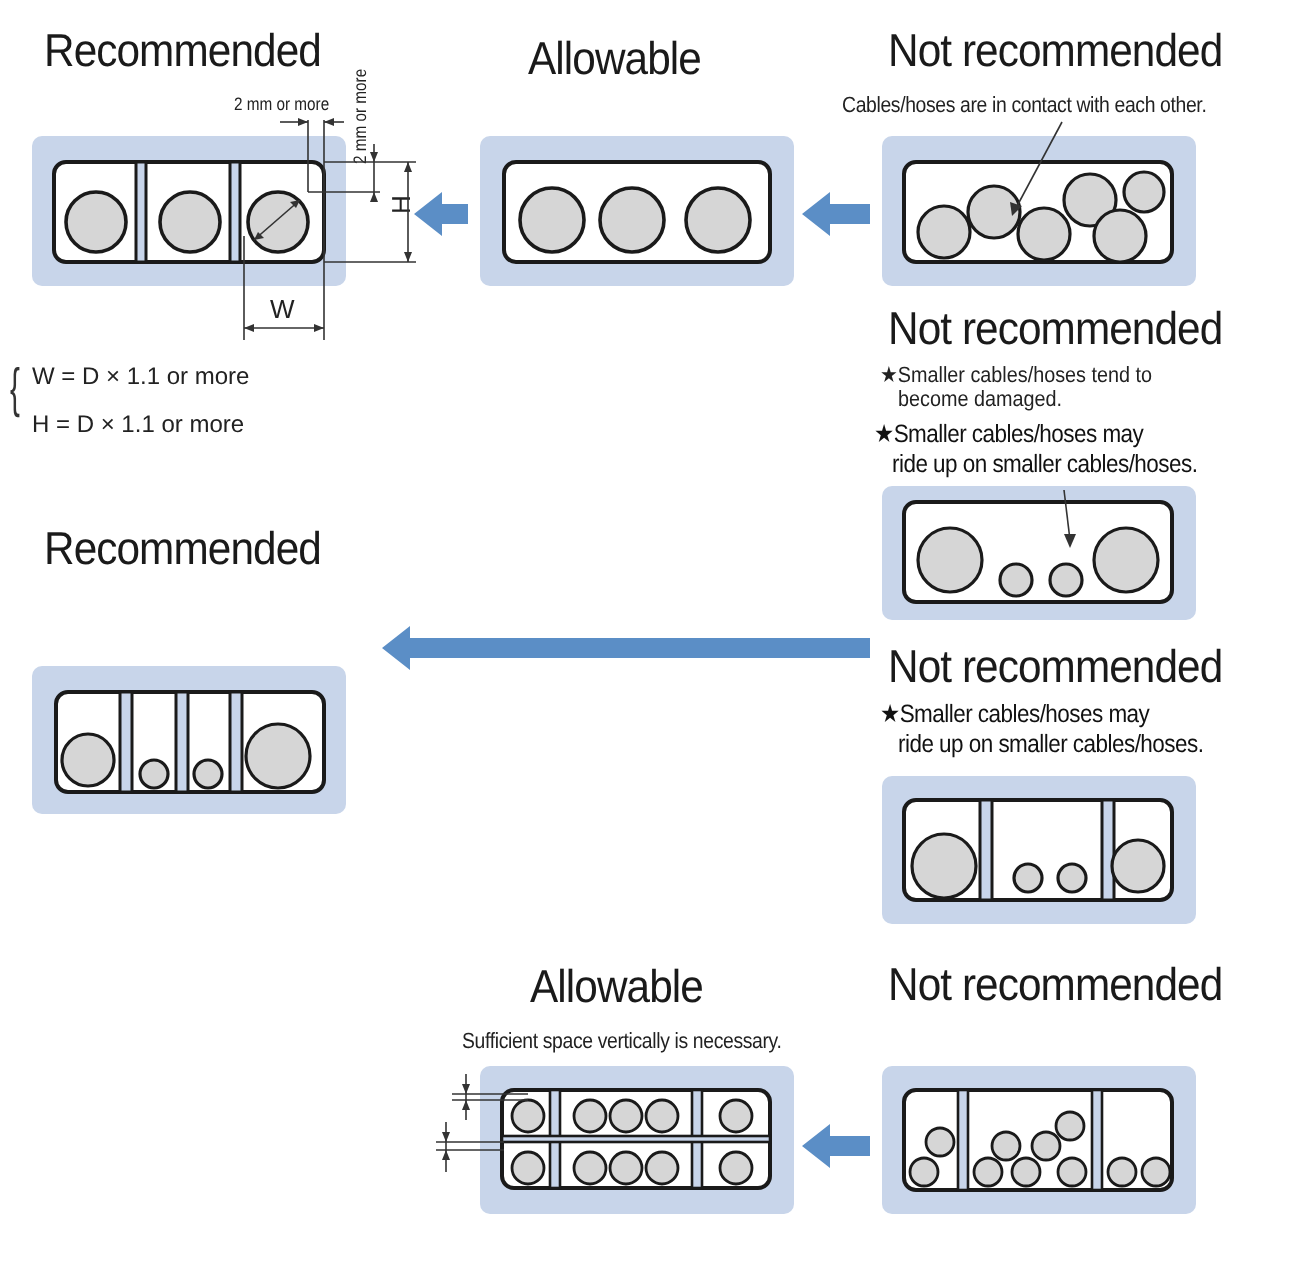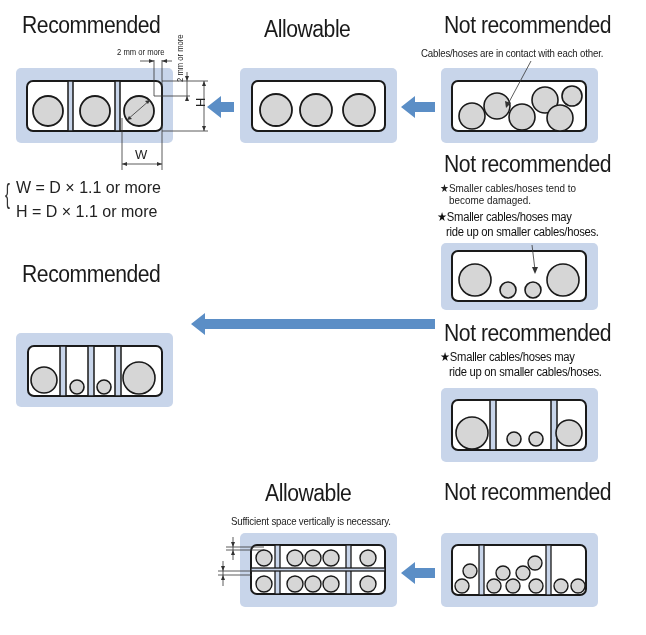--- a/index.html
+++ b/index.html
@@ -1,21 +1,21 @@
 <!DOCTYPE html>
 <html><head>
 <meta charset="utf-8">
 <style>
   html,body{margin:0;padding:0;background:#ffffff;}
   body{width:646px;height:635px;position:relative;overflow:hidden;font-family:"Liberation Sans",sans-serif;color:#222;}
   .abs{position:absolute;}
   .title{font-size:23px;letter-spacing:-0.5px;color:#1a1a1a;transform:scaleX(0.92);transform-origin:left top;white-space:nowrap;}
   .note{font-size:11px;color:#222;white-space:nowrap;transform:scaleX(0.88);transform-origin:left top;letter-spacing:-0.2px;}
   .note2{font-size:12.5px;color:#111;white-space:nowrap;transform:scaleX(0.9);transform-origin:left top;line-height:15px;letter-spacing:-0.3px;}
-  .formula{font-size:16px;color:#222;line-height:14px;white-space:nowrap;}
+  .formula{font-size:12px;color:#222;line-height:14px;white-space:nowrap;}
   svg{position:absolute;left:0;top:0;}
 </style>
 </head>
 <body>
 
 <div class="abs title" style="left:22px;top:12px;">Recommended</div>
 <div class="abs title" style="left:264px;top:16px;">Allowable</div>
 <div class="abs title" style="left:444px;top:12px;">Not recommended</div>
 <div class="abs note" style="left:421px;top:47px;">Cables/hoses are in contact with each other.</div>
 

